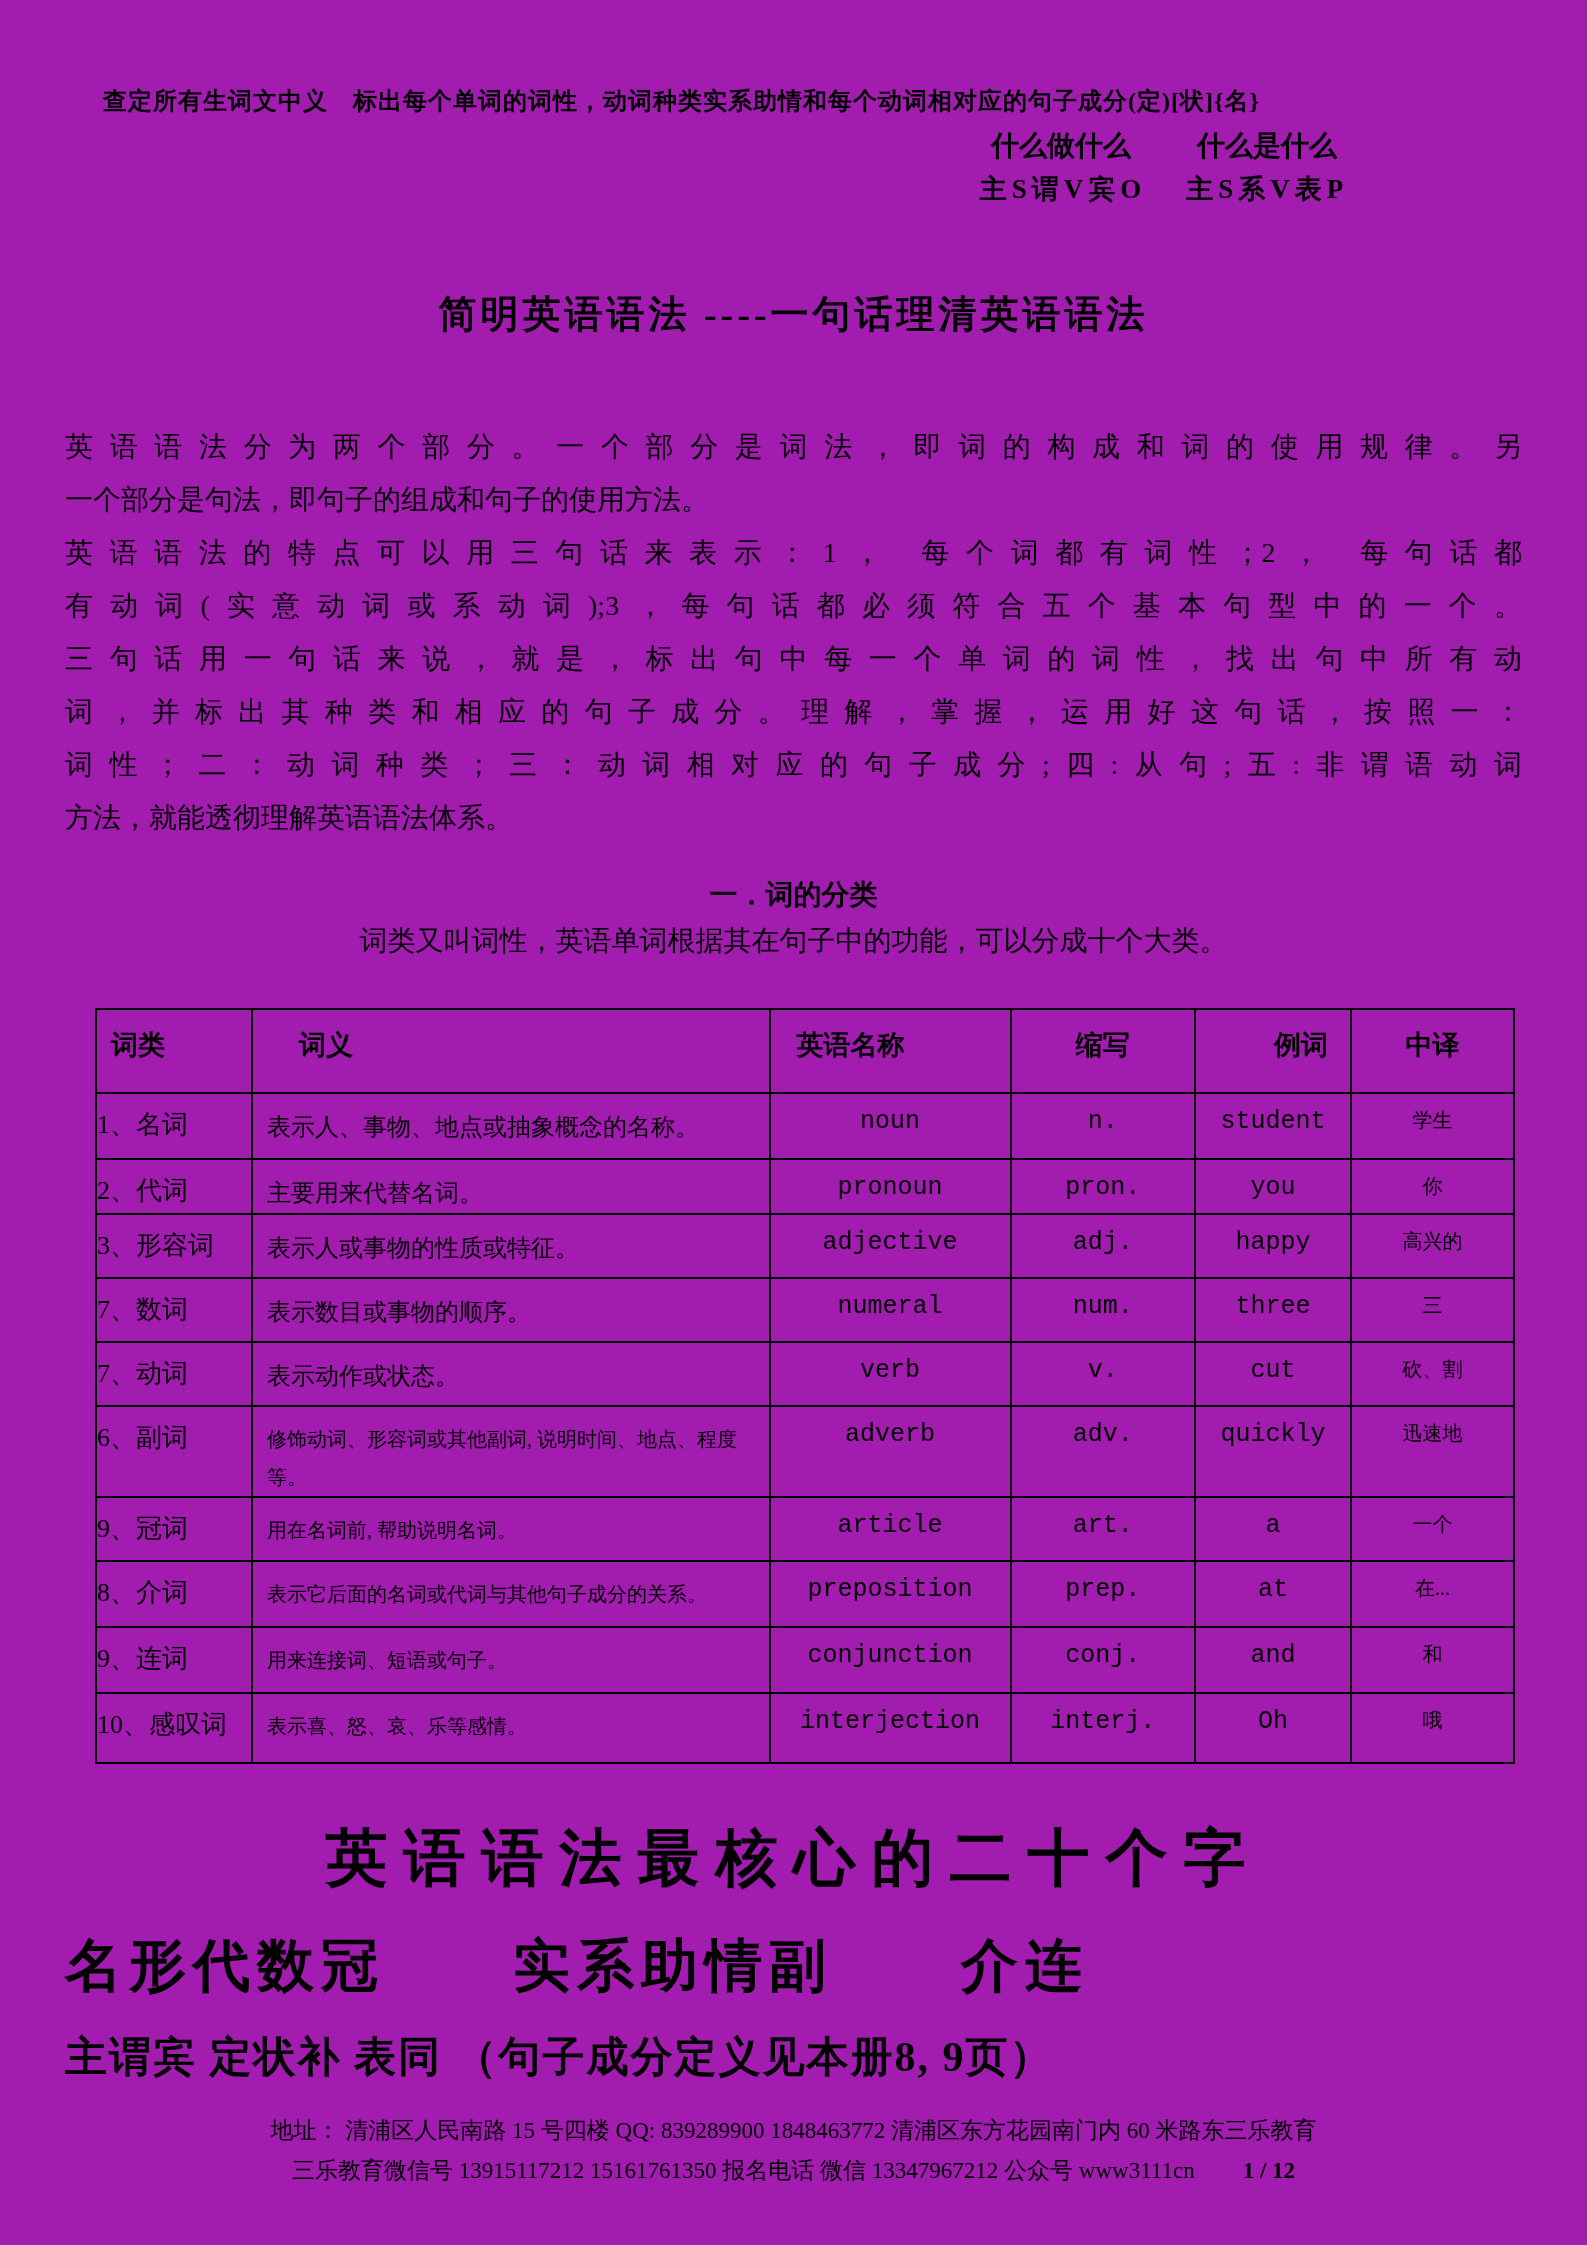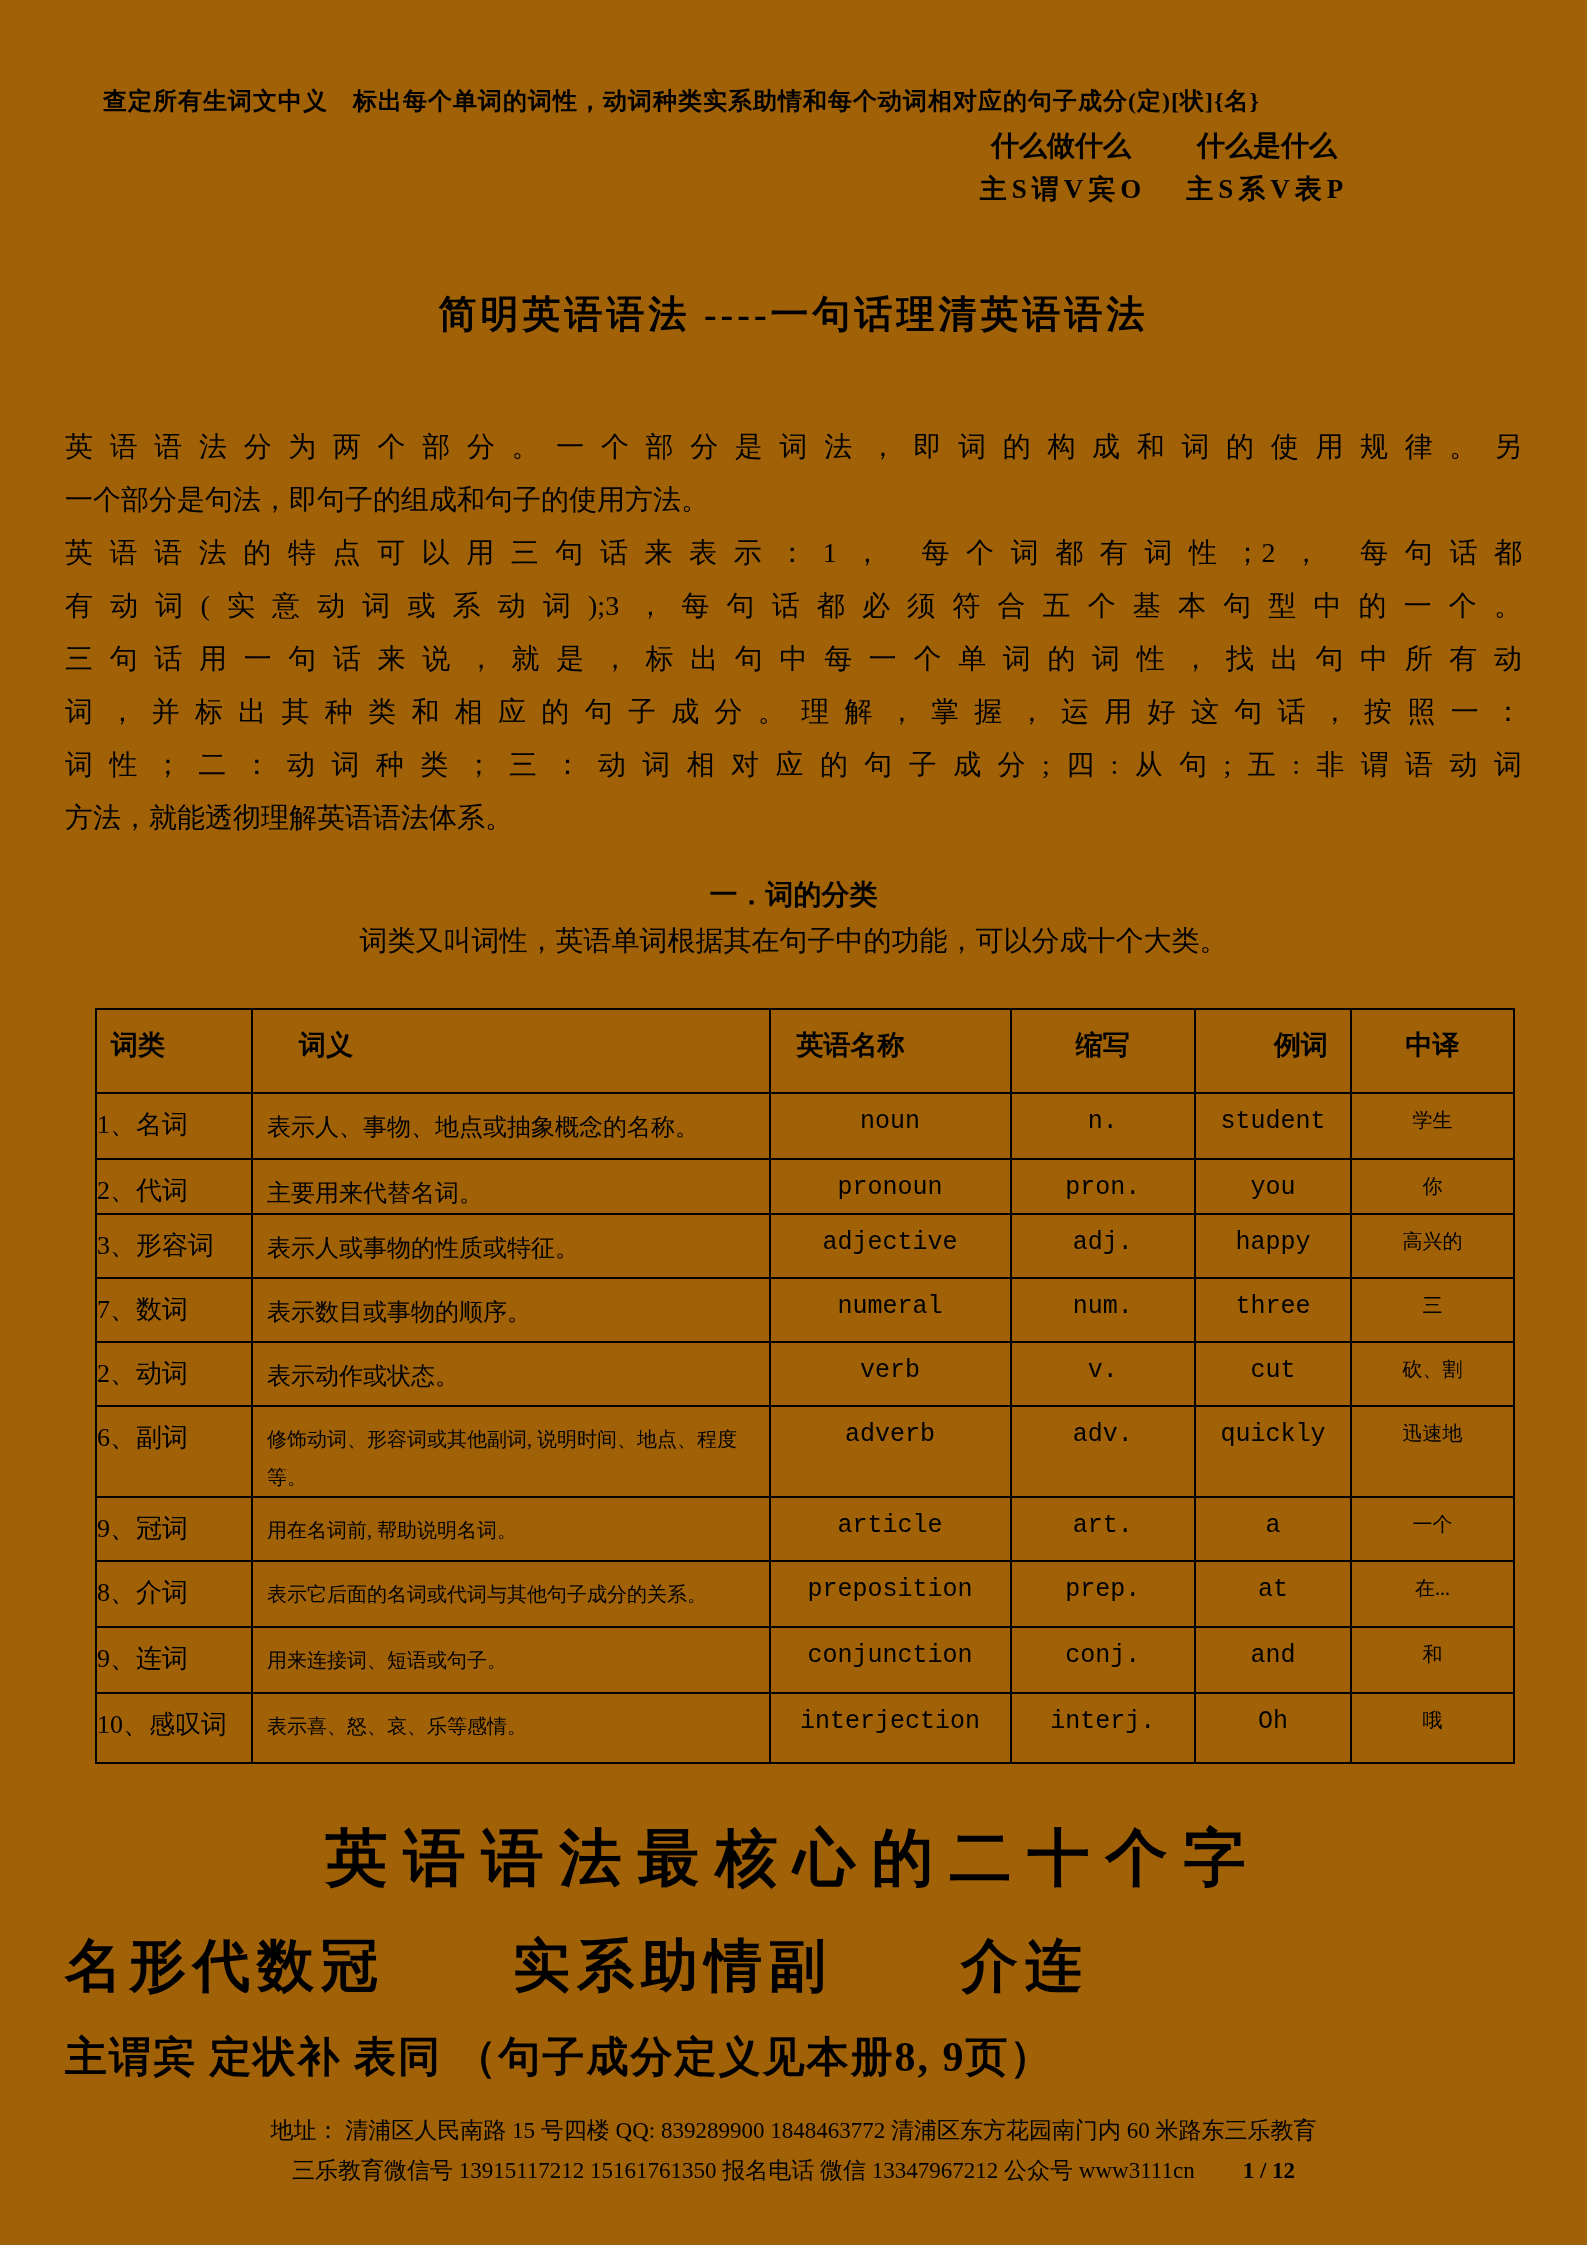--- a/index.html
+++ b/index.html
@@ -1,21 +1,21 @@
 <!DOCTYPE html>
 <html><head>
 <meta charset="utf-8">
 <style>
   * { margin: 0; padding: 0; box-sizing: border-box; }
   html, body { background: #e8e8e8; }
   .page {
     position: relative;
     width: 1587px;
     height: 2245px;
-    background: #a16207;
+    background: #a21caf;
     color: #000;
     font-family: "Liberation Serif", "DejaVu Serif", serif;
     padding: 85px 65px 0 65px;
     overflow: hidden;
     margin: 0 auto;
   }
   
   .anno-line1 {
     font-size: 24px;
     font-weight: 700;
@@ -176,21 +176,21 @@
       </tr>
       <tr style="height:64px;">
         <td class="c-cat">7、数词</td>
         <td class="c-meaning">表示数目或事物的顺序。</td>
         <td class="c-en">numeral</td>
         <td class="c-abbr">num.</td>
         <td class="c-ex">three</td>
         <td class="c-cn">三</td>
       </tr>
       <tr style="height:64px;">
-        <td class="c-cat">2、动词</td>
+        <td class="c-cat">7、动词</td>
         <td class="c-meaning">表示动作或状态。</td>
         <td class="c-en">verb</td>
         <td class="c-abbr">v.</td>
         <td class="c-ex">cut</td>
         <td class="c-cn">砍、割</td>
       </tr>
       <tr class="small-meaning" style="height:84px;">
         <td class="c-cat">6、副词</td>
         <td class="c-meaning">修饰动词、形容词或其他副词, 说明时间、地点、程度等。</td>
         <td class="c-en">adverb</td>

